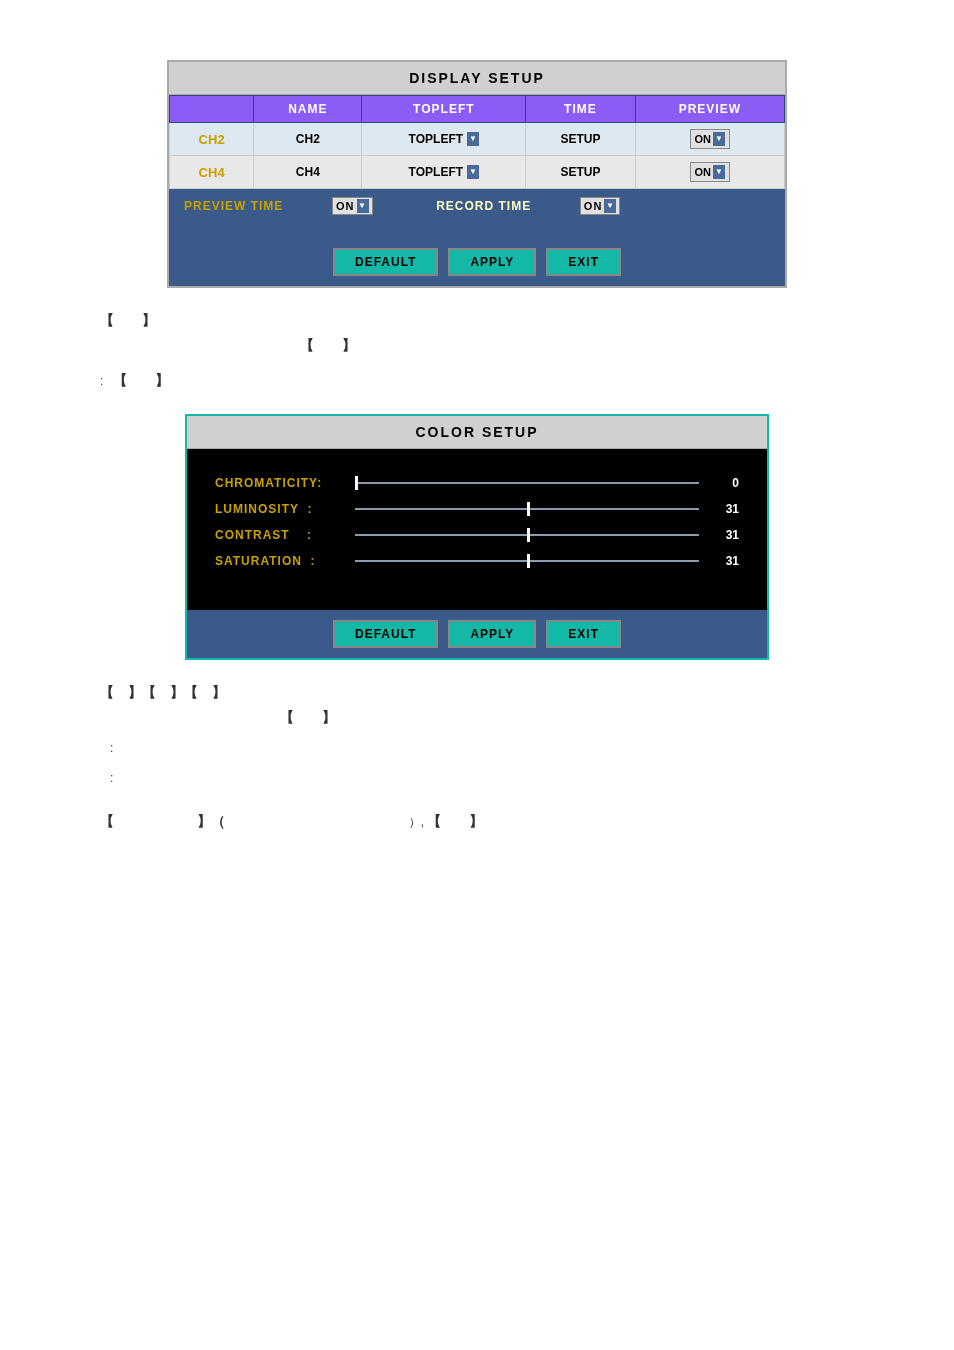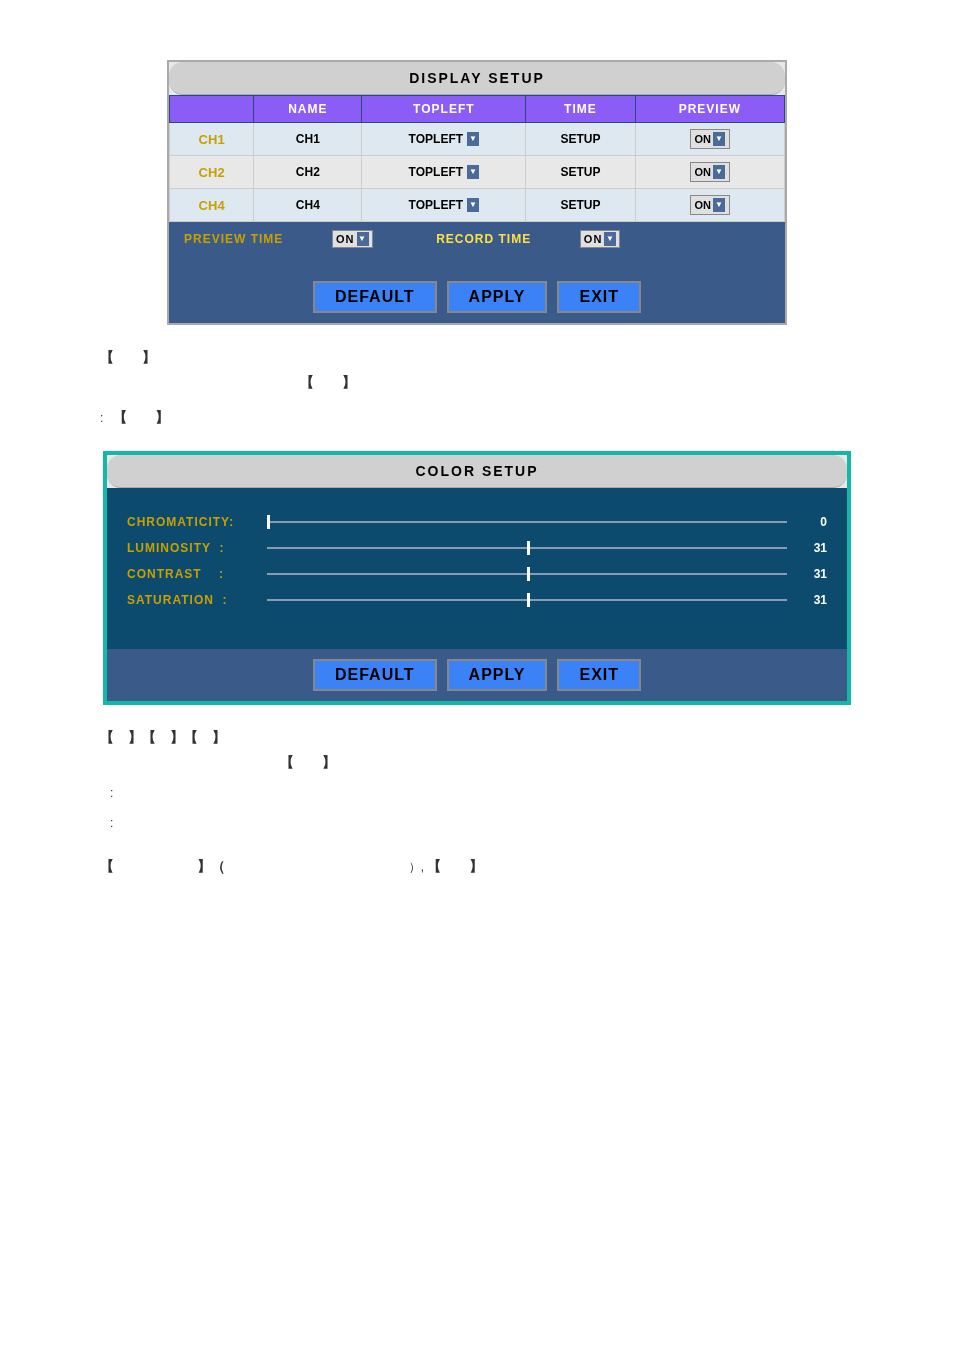--- a/index.html
+++ b/index.html
@@ -27,21 +27,20 @@
 
     .setup-title {
       text-align: center;
       padding: 8px;
       font-size: 14px;
       font-weight: bold;
       letter-spacing: 2px;
       color: #000;
       background: #d0d0d0;
       border-bottom: 1px solid #aaa;
-      border-radius: 14px;
     }
 
     .display-table {
       width: 100%;
       border-collapse: collapse;
     }
 
     .display-table th {
       background: #8b5cf6;
       color: #fff;
@@ -143,46 +142,46 @@
     
     .action-row {
       display: flex;
       justify-content: center;
       gap: 10px;
       padding: 10px;
       background: #3a5a8a;
     }
 
     .action-btn {
-      background: #3b82f6;
+      background: #14b8a6;
       border: 2px solid #888;
       color: #000;
-      font-size: 16px;
+      font-size: 12px;
       font-weight: bold;
       padding: 5px 20px;
       letter-spacing: 1px;
       cursor: pointer;
     }
 
     .bracket {
       font-size: 14px;
       font-weight: bold;
     }
 
     
     .color-setup-wrapper {
-      width: 748px;
+      width: 584px;
       margin: 30px auto 20px auto;
-      border: 4px solid #14b8a6;
+      border: 2px solid #14b8a6;
       background: #e8e8e8;
     }
 
     .color-setup-inner {
-      padding: 15px 20px;
-      background: #0c4a6e;
+      padding: 15px 28px;
+      background: #000000;
     }
 
     .color-row {
       display: flex;
       align-items: center;
       margin: 12px 0;
     }
 
     .color-label {
       color: #c8a000;
@@ -254,31 +253,20 @@
       <thead>
         <tr>
           <th></th>
           <th>NAME</th>
           <th>TOPLEFT</th>
           <th>TIME</th>
           <th>PREVIEW</th>
         </tr>
       </thead>
       <tbody>
-        <tr>
-          <td><span class="ch-label">CH1</span></td>
-          <td>CH1</td>
-          <td>
-            <span class="position-text">TOPLEFT <span class="dropdown-arrow">▼</span></span>
-          </td>
-          <td>SETUP</td>
-          <td>
-            <span class="dropdown-btn">ON <span class="dropdown-arrow">▼</span></span>
-          </td>
-        </tr>
         <tr>
           <td><span class="ch-label">CH2</span></td>
           <td>CH2</td>
           <td>
             <span class="position-text">TOPLEFT <span class="dropdown-arrow">▼</span></span>
           </td>
           <td>SETUP</td>
           <td>
             <span class="dropdown-btn">ON <span class="dropdown-arrow">▼</span></span>
           </td>
@@ -297,21 +285,21 @@
       </tbody>
     </table>
 
     <div class="preview-time-row">
       <span class="preview-time-label" style="color:#c8a000; font-size:12px; font-weight:bold; letter-spacing:1px;">PREVIEW TIME</span>
       &nbsp;&nbsp;
       <span class="inline-dropdown">
         ON <span class="arr">▼</span>
       </span>
       &nbsp;&nbsp;
-      <span style="color:#fde047; font-size:12px; font-weight:bold; letter-spacing:1px; margin-left:15px;">RECORD TIME</span>
+      <span style="color:#fef9c3; font-size:12px; font-weight:bold; letter-spacing:1px; margin-left:15px;">RECORD TIME</span>
       &nbsp;&nbsp;
       <span class="inline-dropdown">
         ON <span class="arr">▼</span>
       </span>
     </div>
 
     <div style="background:#3a5a8a; height: 15px;"></div>
 
     <div class="action-row">
       <button class="action-btn">DEFAULT</button>

